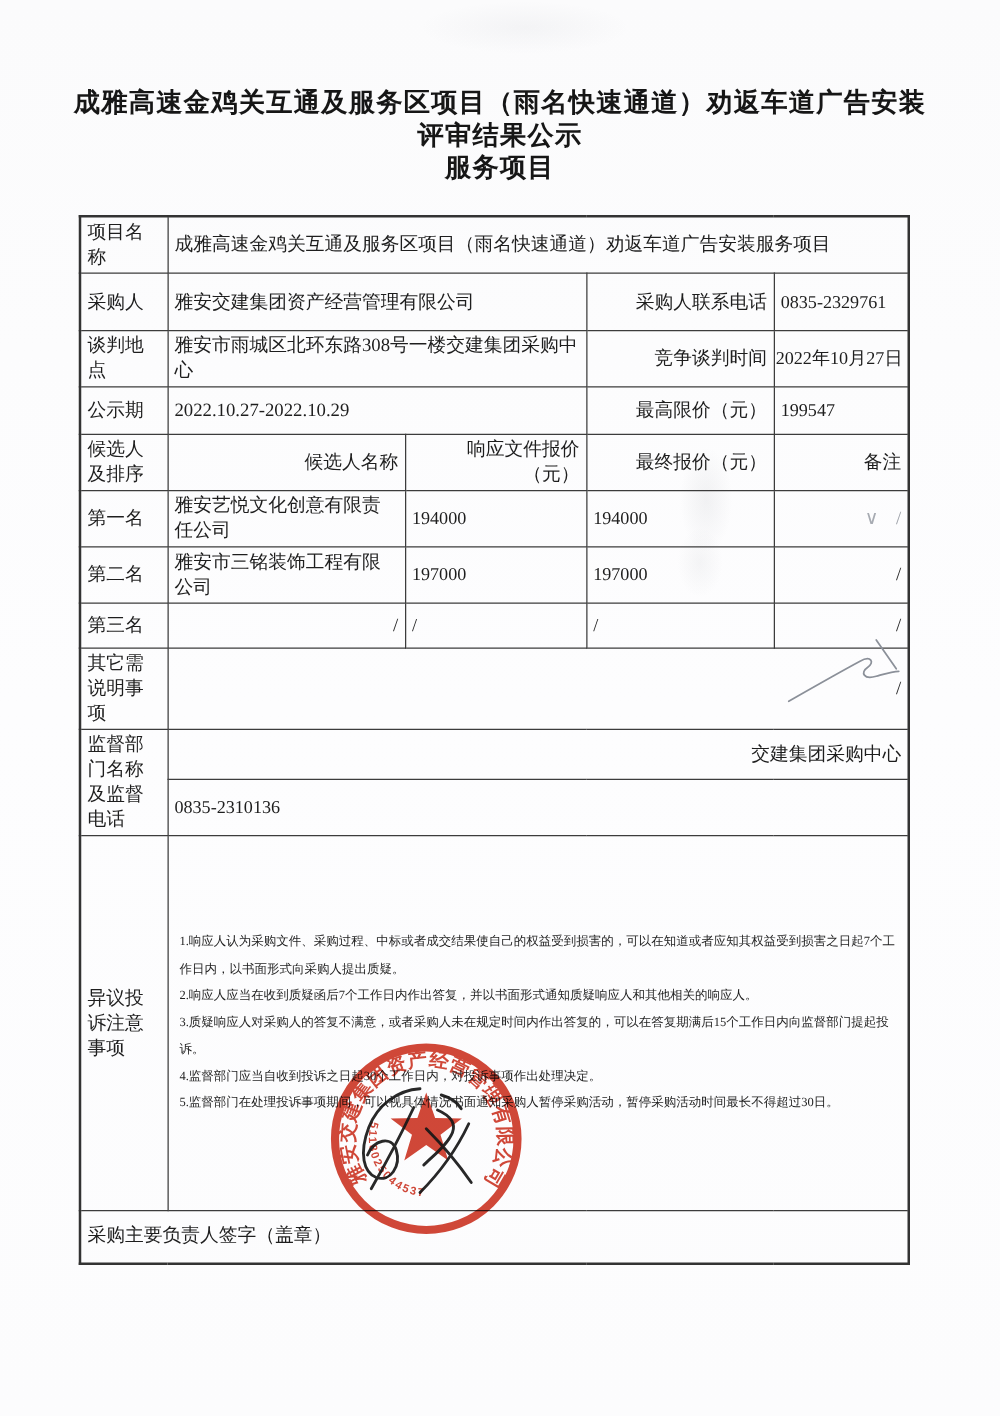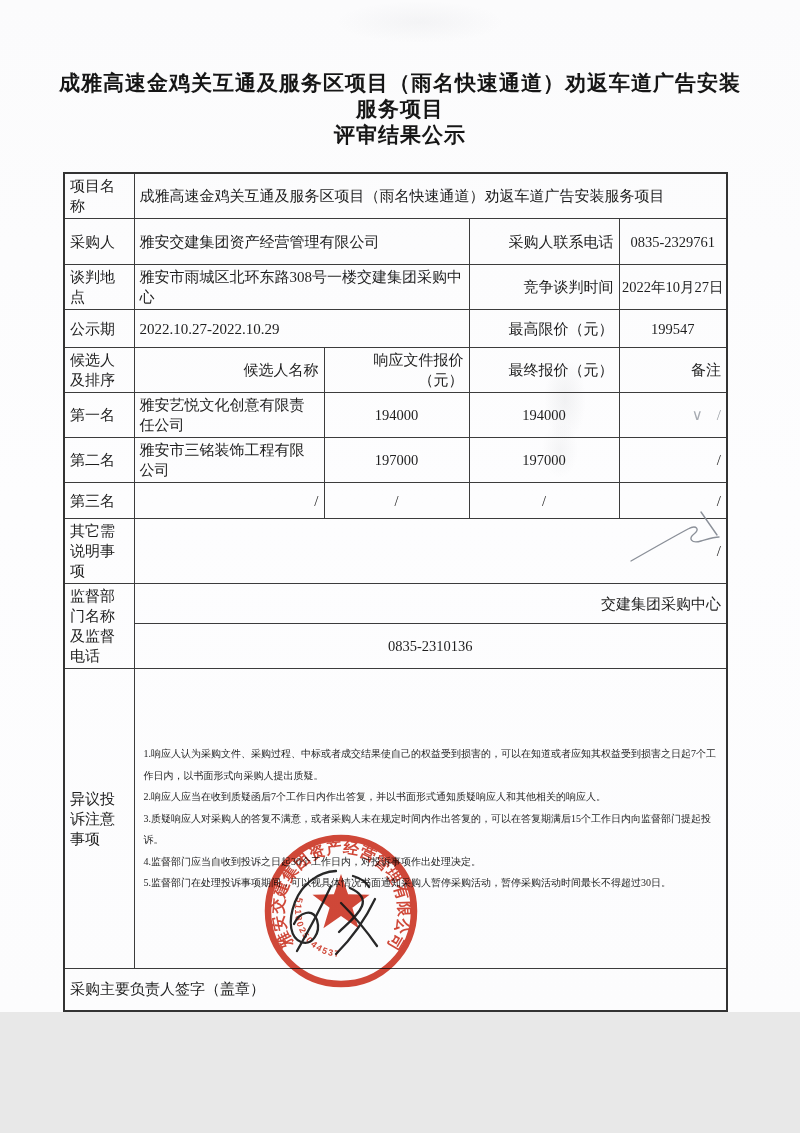--- a/index.html
+++ b/index.html
@@ -1,17 +1,17 @@
 <!DOCTYPE html>
 <html><head>
 <meta charset="utf-8">
 <style>
   html,body{margin:0;padding:0;background:#e8e8e8;}
   .page{
-    position:relative;width:800px;height:1012px;margin:0 auto;
+    position:relative;width:800px;height:1133px;margin:0 auto;
     background:
       radial-gradient(ellipse 120px 30px at 420px 22px, rgba(120,125,140,.06), transparent 70%),
       radial-gradient(ellipse 30px 60px at 565px 400px, rgba(100,105,115,.08), transparent 70%),
       radial-gradient(ellipse 26px 40px at 560px 450px, rgba(100,105,115,.06), transparent 70%),
       linear-gradient(180deg,#fbfbfc 0%, #fdfdfe 50%, #fcfcfd 100%);
     font-family:"Liberation Serif","DejaVu Serif",serif;
     color:#222; overflow:hidden;
   }
   .title{
     position:absolute; top:70px; left:40px; width:720px;
@@ -22,36 +22,36 @@
   table.doc{
     position:absolute; left:63px; top:172px; width:663px;
     border-collapse:collapse; table-layout:fixed;
     font-size:15px; color:#1e1e1e;
   }
   table.doc, table.doc td{ border:1px solid #3c3c3c; }
   table.doc{ border:2px solid #333; }
   td{ padding:2px 5px; vertical-align:middle; line-height:20px; overflow:hidden;}
   .lbl{ text-align:left; }
   .ctr{ text-align:right; }
-  .num{ text-align:center; font-size:14.5px; }
+  .num{ text-align:left; font-size:14.5px; }
   .notes{ padding:6px 9px; line-height:21.5px; font-size:10px; }
   .pencil{ color:#a7abb2; margin-right:14px; }
   .slash-light{ color:#9da1a8; }
   .overlay{ position:absolute; left:0; top:0; pointer-events:none; }
   .stamp{ mix-blend-mode:multiply; opacity:.92; }
 </style>
 </head>
 <body>
 
 <div class="page">
 
   <div class="title">
     <div>成雅高速金鸡关互通及服务区项目（雨名快速通道）劝返车道广告安装</div>
+    <div>评审结果公示</div>
     <div>服务项目</div>
-    <div>评审结果公示</div>
   </div>
 
   <table class="doc">
     <colgroup>
         <col style="width:70px">
         <col style="width:190px">
         <col style="width:145px">
         <col style="width:150px">
         <col style="width:108px">
       </colgroup>

